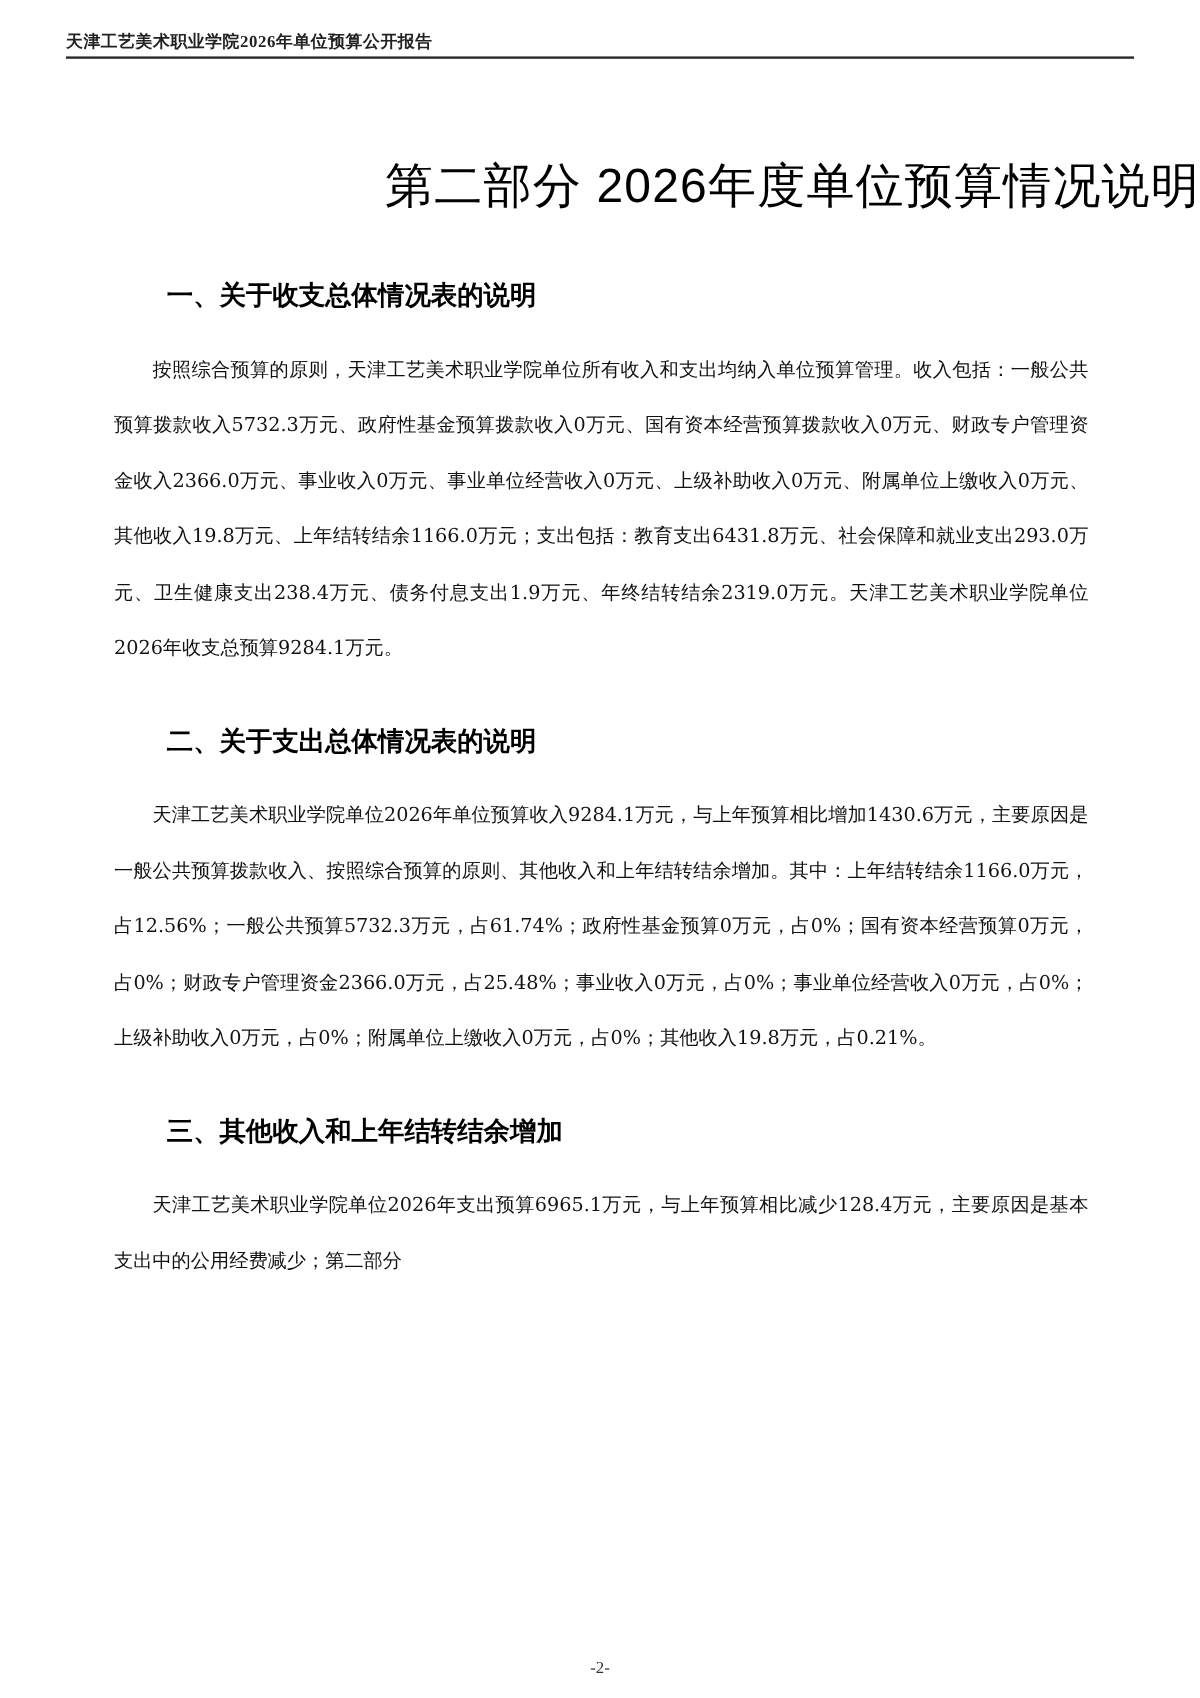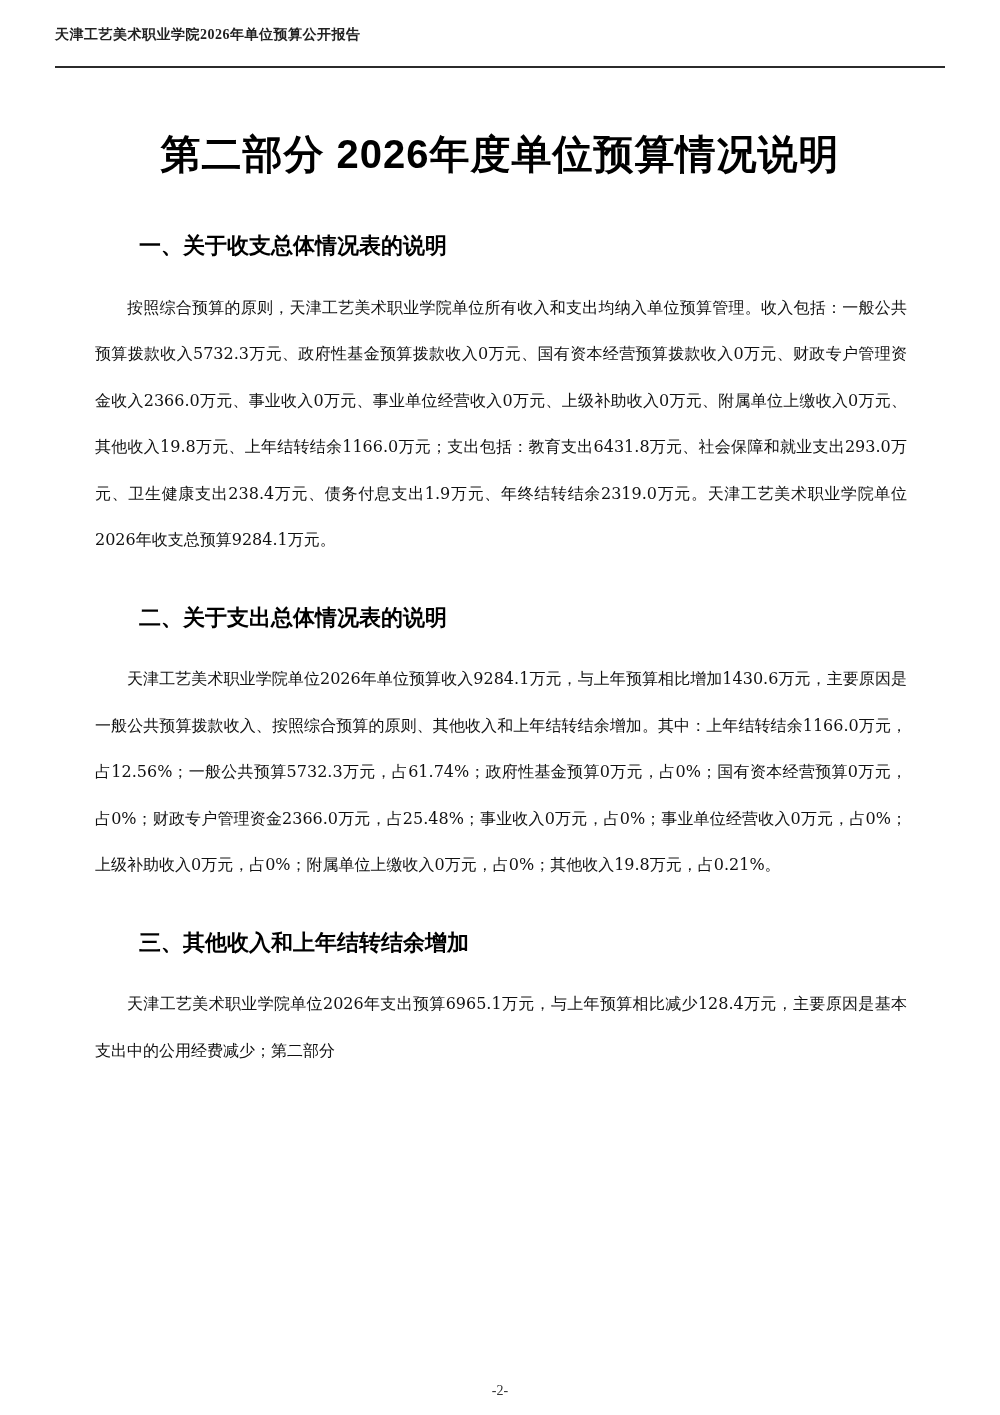--- a/index.html
+++ b/index.html
@@ -14,37 +14,37 @@
     background: #ffffff;
     color: #000000;
     font-family: "DejaVu Serif", serif;
     overflow: hidden;
   }
   .doc-header {
     position: absolute;
     top: 26px;
     left: 55px;
     right: 55px;
-    padding-bottom: 22px;
+    padding-bottom: 3px;
     border-bottom: 2px solid #2b2b2b;
     font-family: "Liberation Serif", serif;
     font-size: 14px;
     font-weight: bold;
     color: #222222;
     letter-spacing: 0.5px;
   }
   .doc-title {
     position: absolute;
     top: 100px;
     left: 0;
     right: 0;
-    text-align: center;
+    text-align: right;
     font-family: "Liberation Sans", sans-serif;
     font-size: 40px;
-    font-weight: 700;
+    font-weight: 400;
     color: #000000;
     letter-spacing: 1px;
   }
   .doc-main {
     position: absolute;
     top: 222px;
     left: 95px;
     width: 812px;
     margin-top: 10px;
   }

